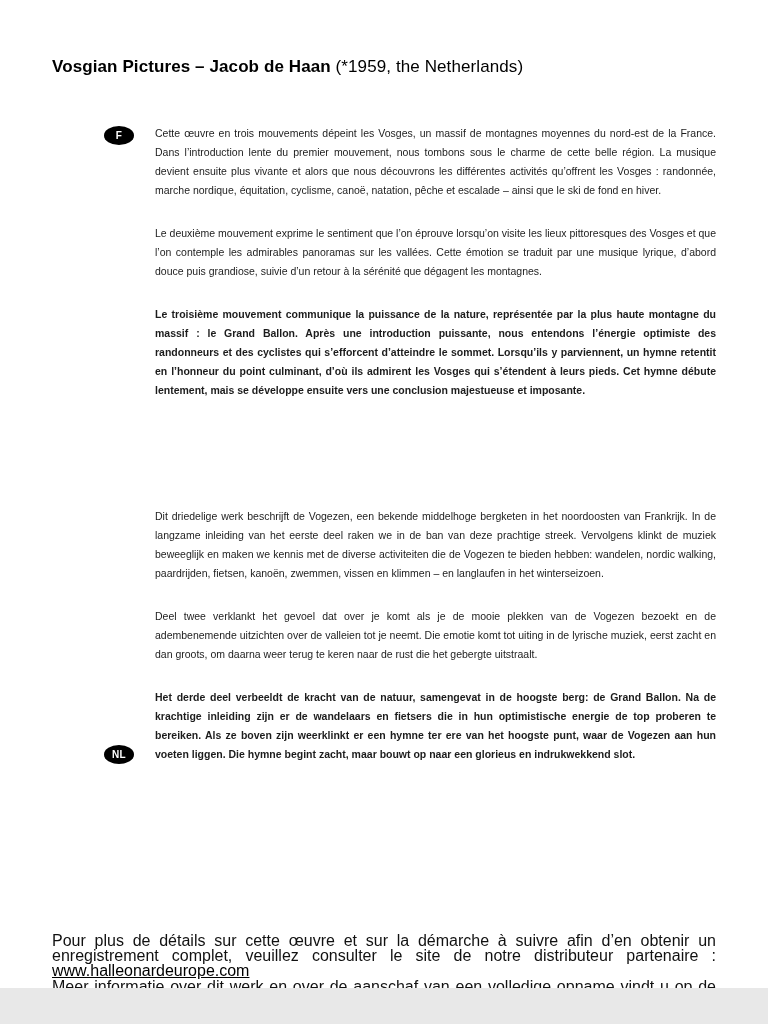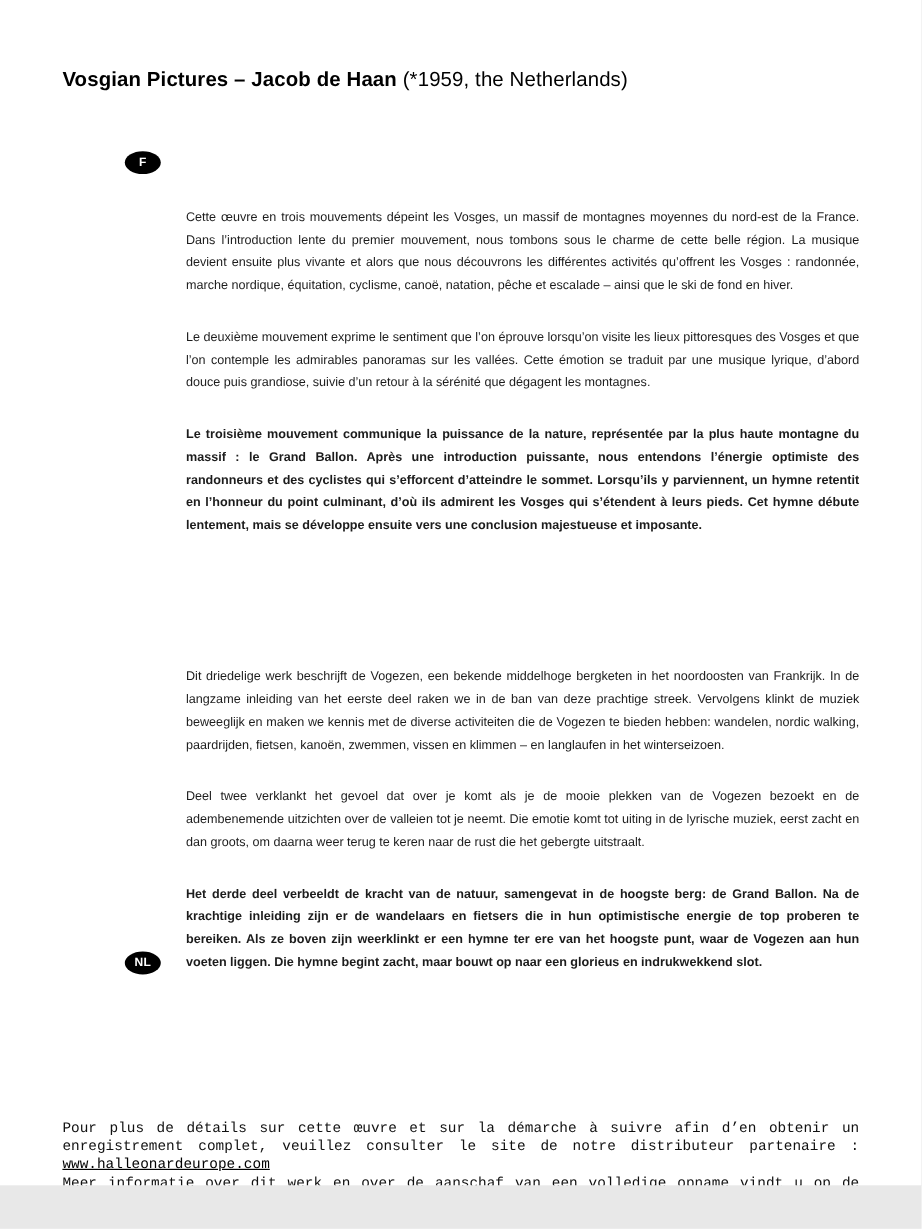--- a/index.html
+++ b/index.html
@@ -46,39 +46,37 @@
     border-radius: 50%;
     text-align: center;
     font-size: 10px;
     font-weight: bold;
     line-height: 19px;
     letter-spacing: 0.3px;
   }
   .paras {
     flex: 1 1 auto;
     margin-left: 21px;
-    margin-top: 48px;
   }
   .paras p {
     font-size: 10.5px;
     line-height: 19px;
     text-align: justify;
     margin-bottom: 24px;
     color: #1c1c1c;
   }
   .paras p:last-child { margin-bottom: 0; font-weight: bold; }
   .footer {
     position: absolute;
     top: 933px;
     left: 52px;
     right: 52px;
-    font-size: 12px;
+    font-size: 16px;
     line-height: 15px;
     color: #111111;
-    font-family: Liberation Mono, monospace;
   }
   .footer p {
     text-align: justify;
     margin-bottom: 1px;
   }
   .footer a {
     color: #000000;
     text-decoration: underline;
     cursor: pointer;
   }

